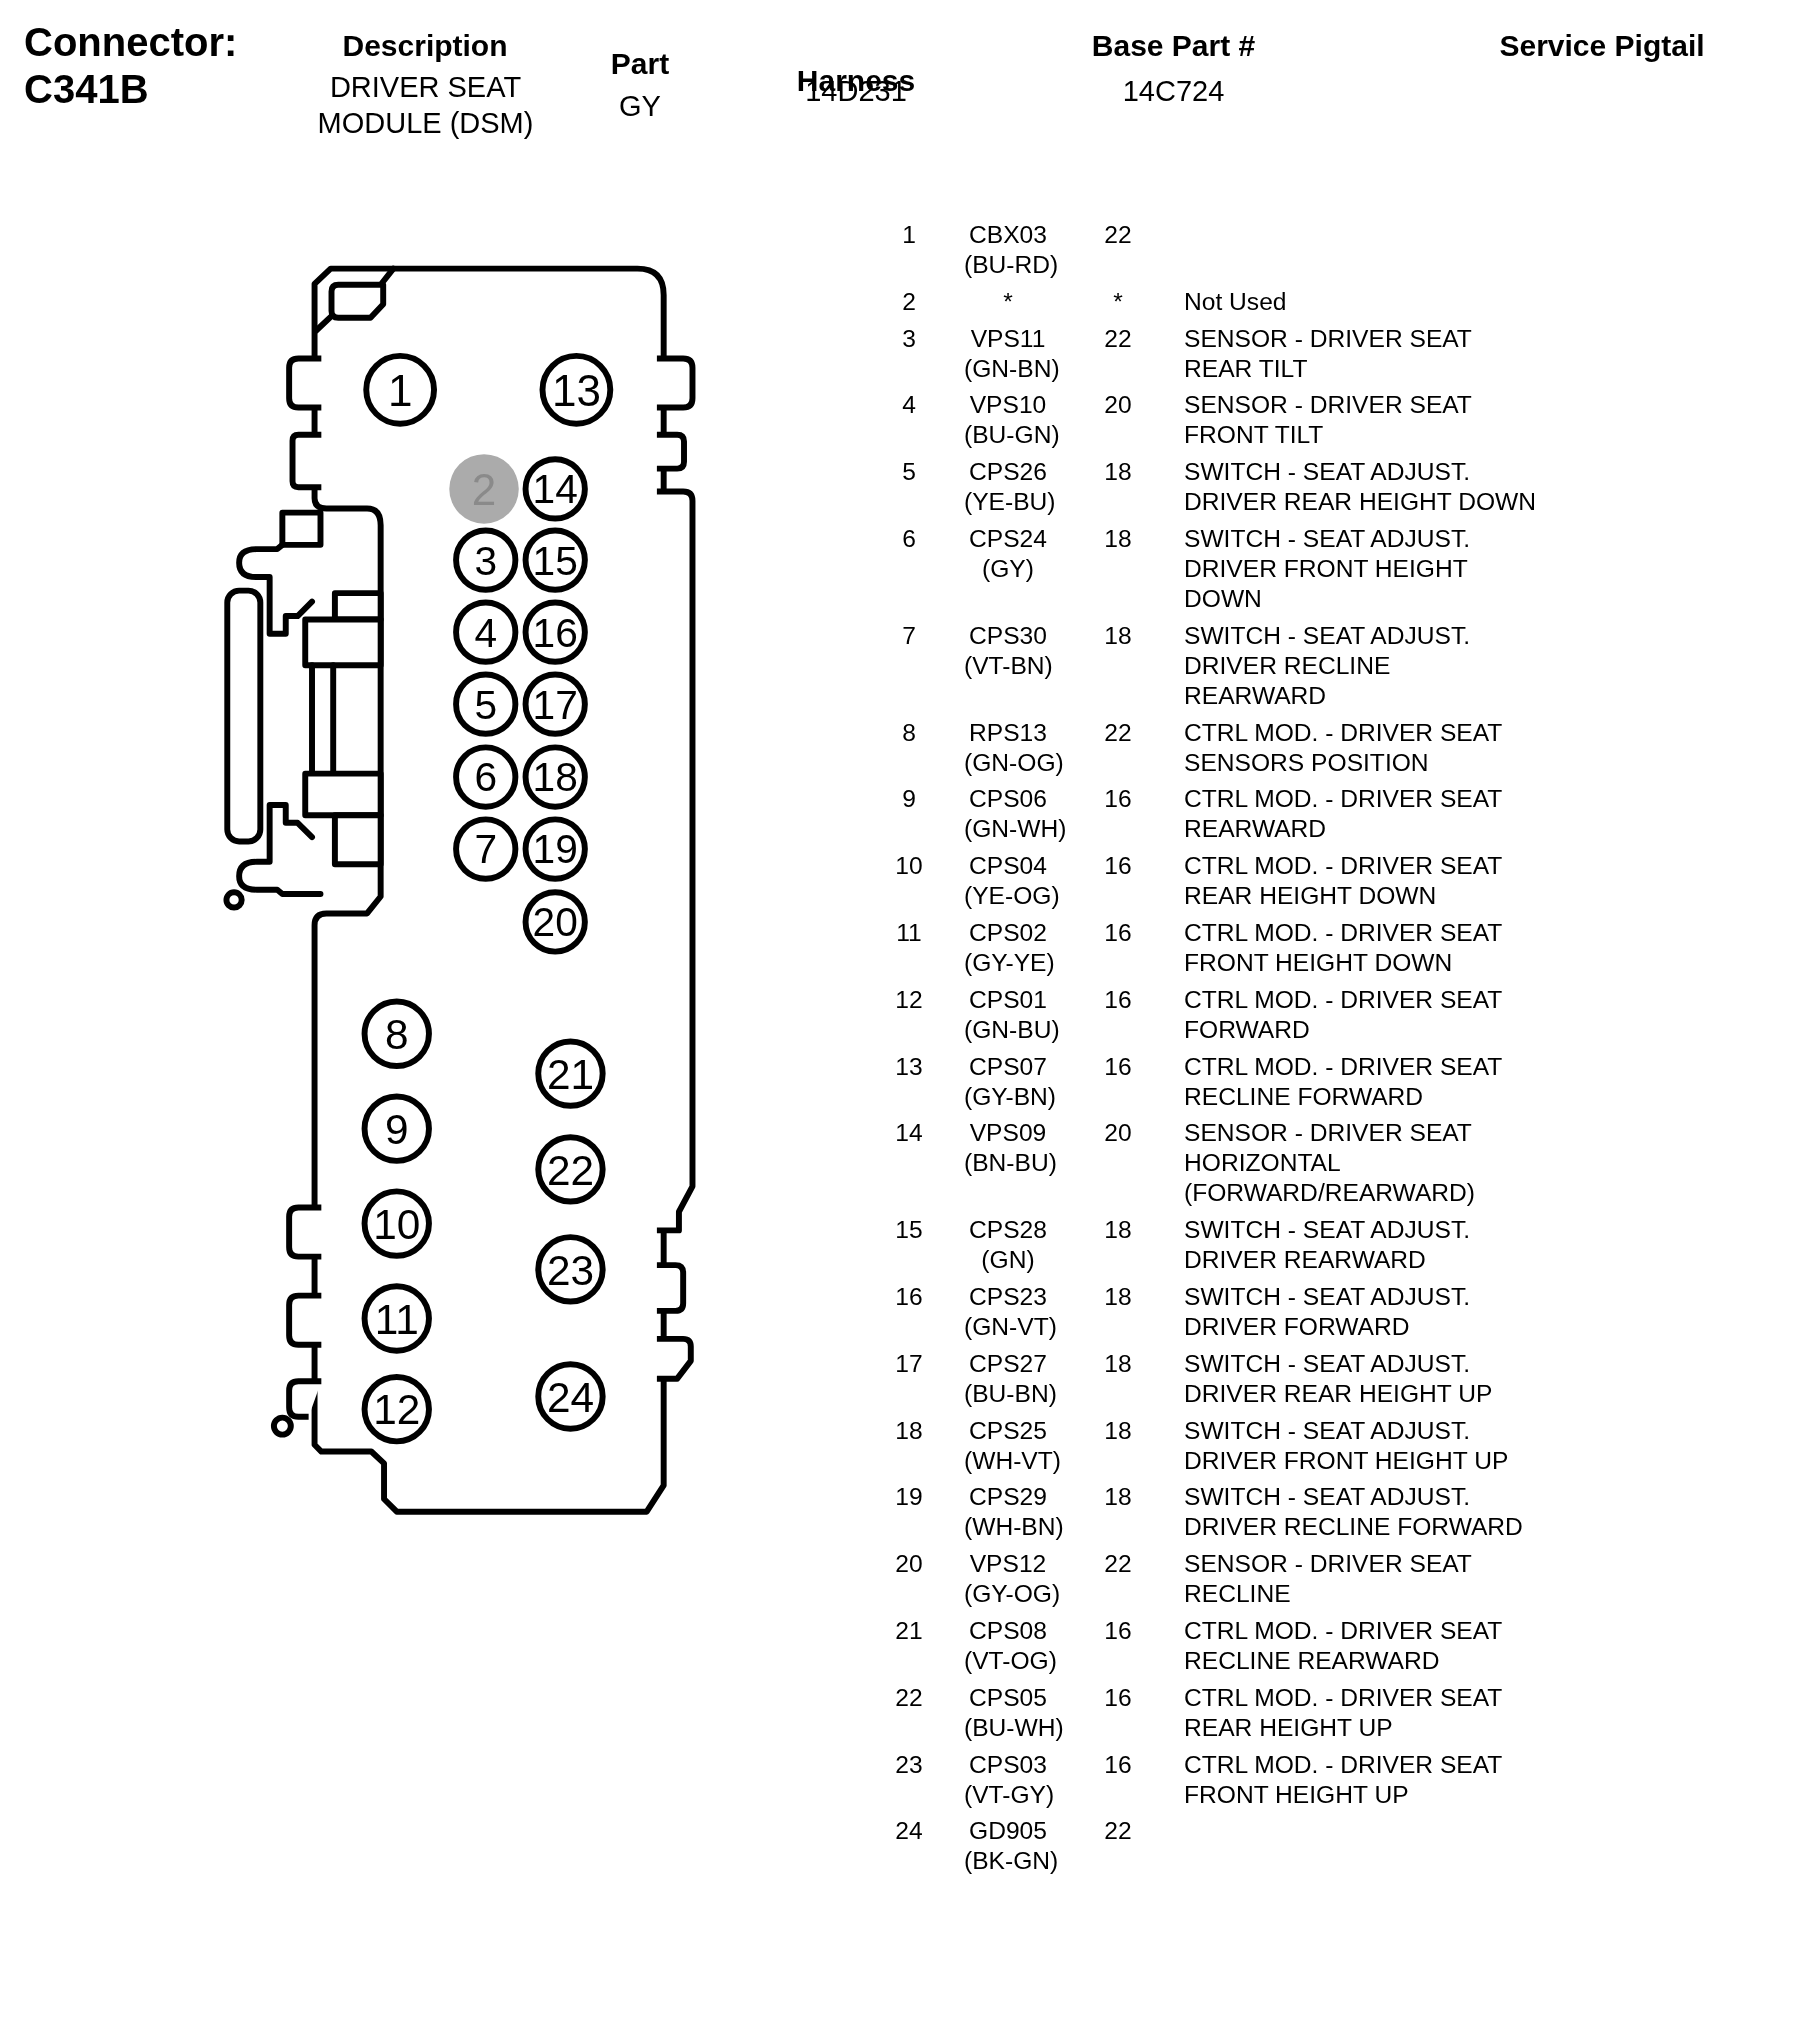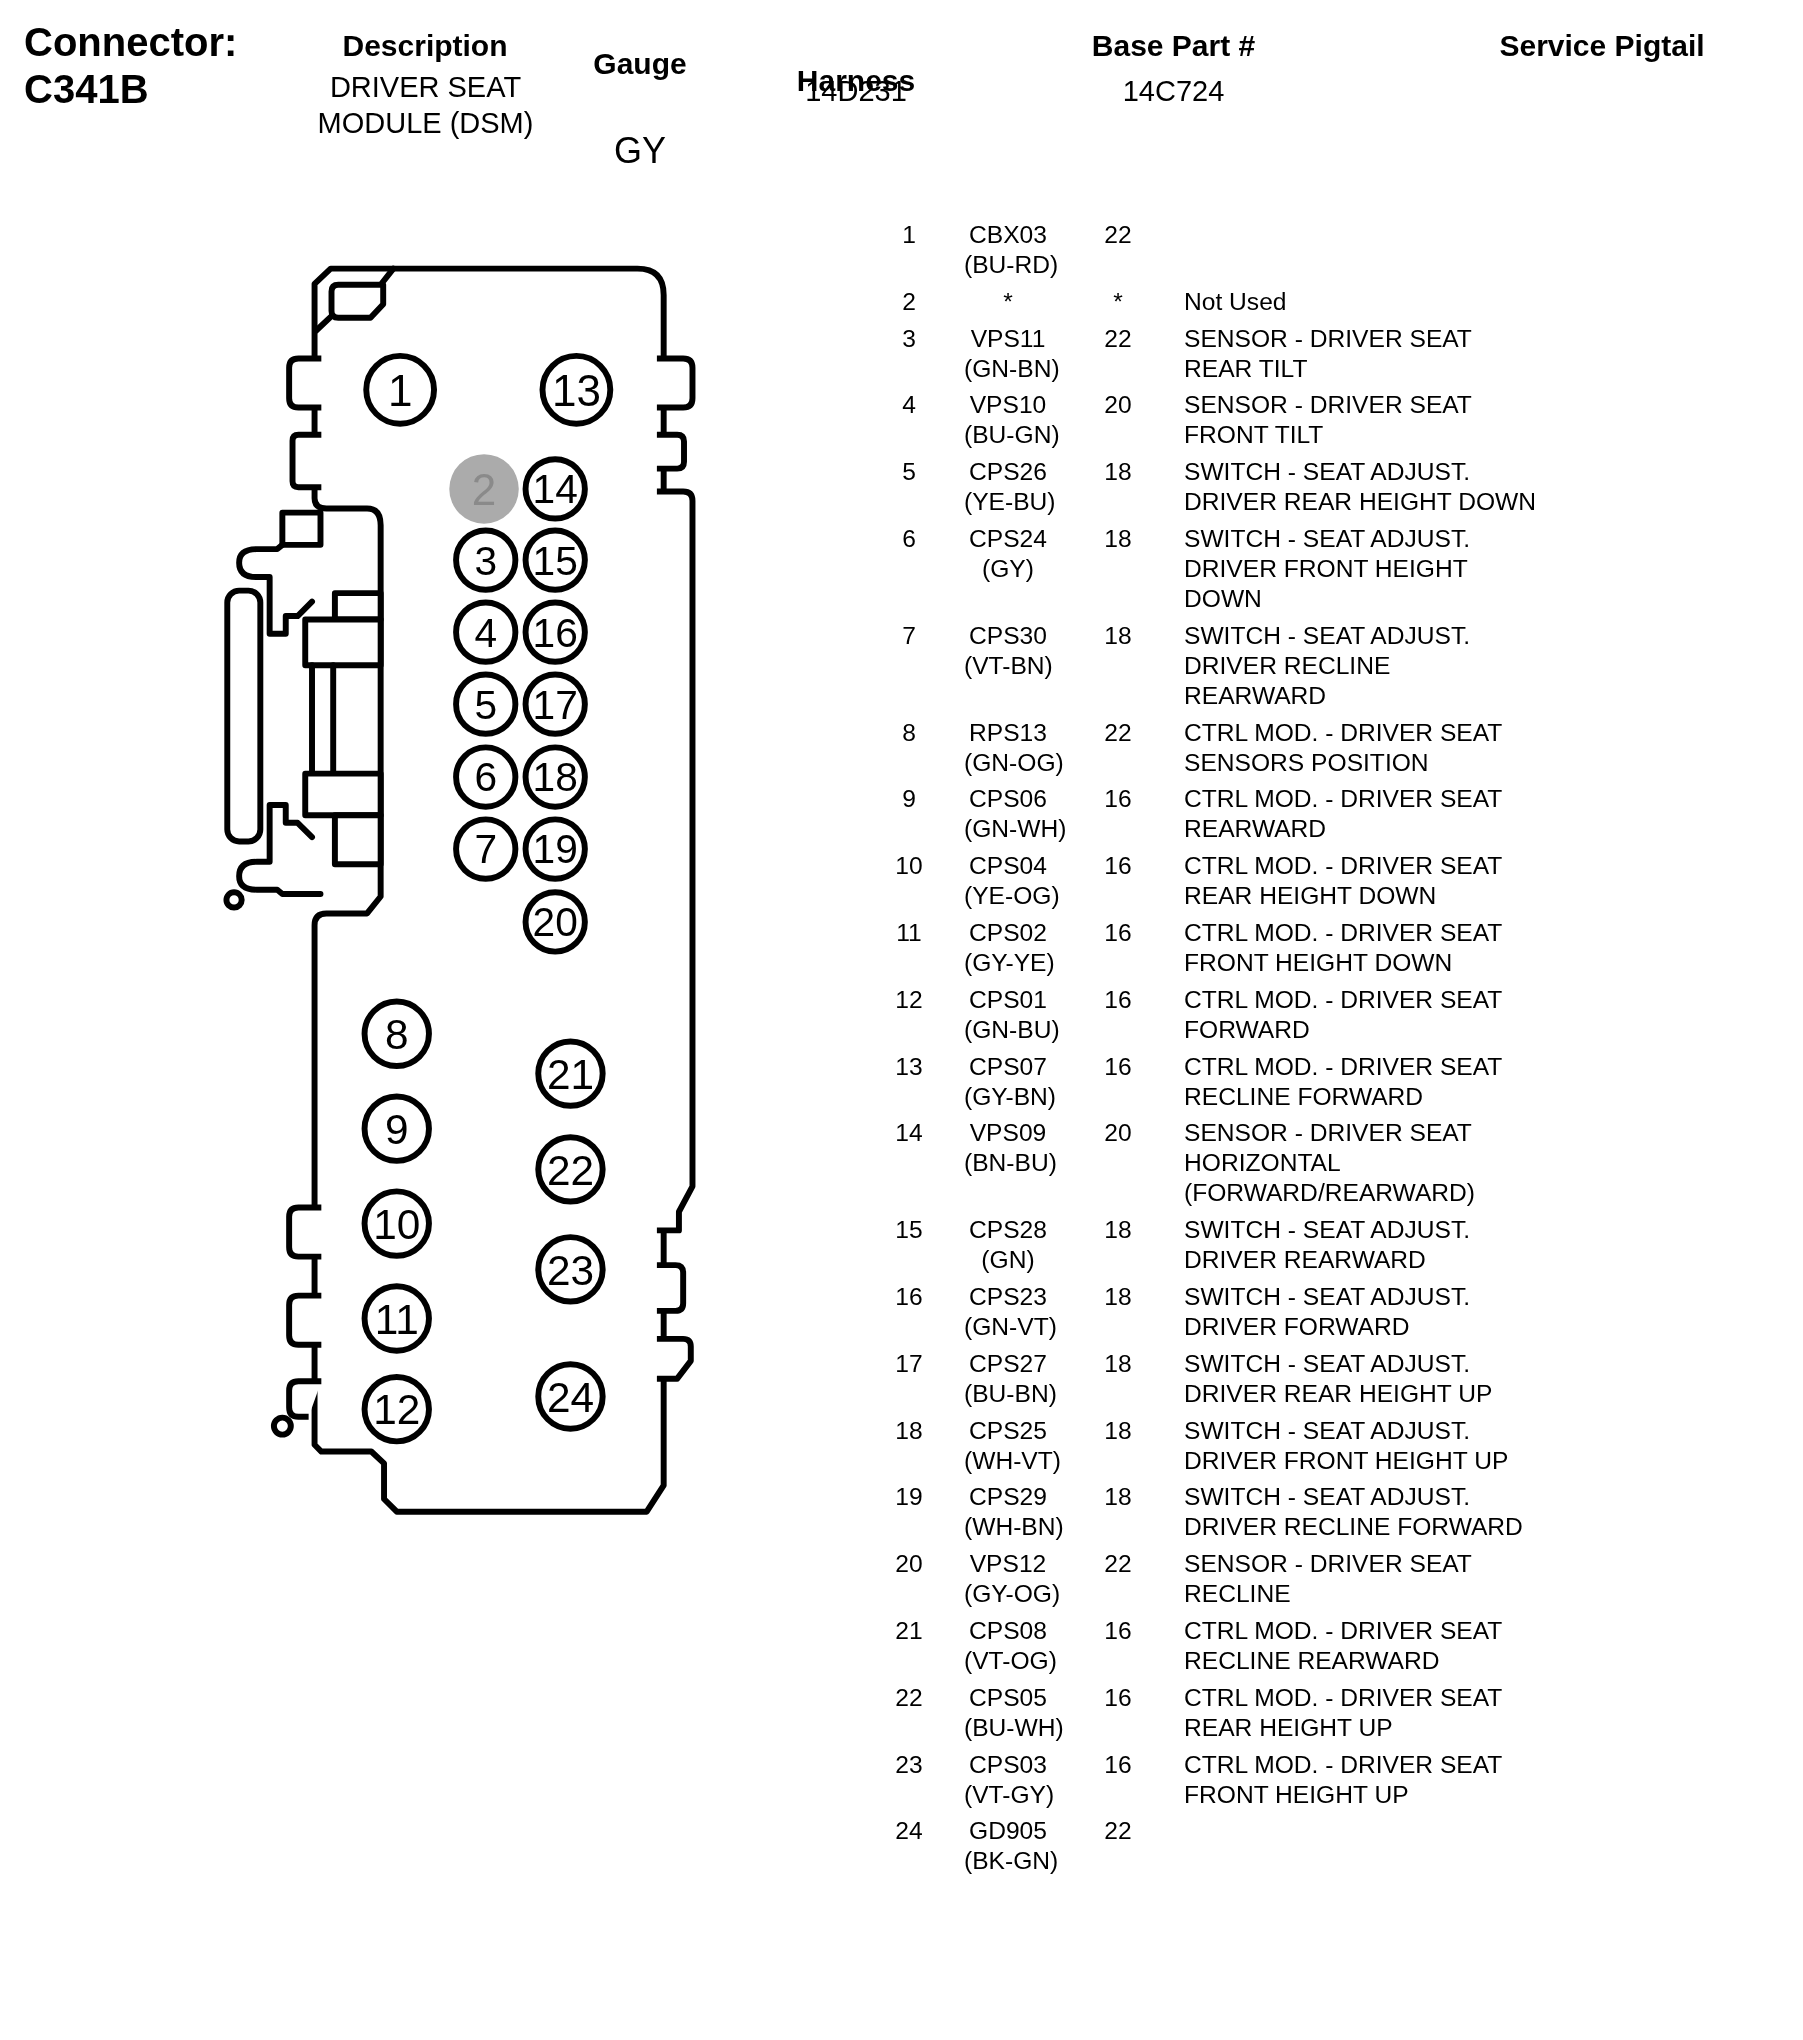--- a/index.html
+++ b/index.html
@@ -5,21 +5,21 @@
   html,body{margin:0;padding:0;background:#fff;}
   .page{position:relative;width:1804px;height:1934px;background:#ffffff;
         font-family:"Liberation Sans",sans-serif;color:#000;overflow:hidden;}
   .abs{position:absolute;}
   .ctr{text-align:center;}
   
   .connector-block{left:24px;top:18.6px;font-size:40px;font-weight:bold;line-height:47px;}
   .desc-label{left:315px;top:29px;width:220px;font-size:30px;font-weight:bold;}
   .desc-value{left:292px;top:69px;width:267px;font-size:29px;line-height:36px;text-align:center;}
   .color-label{left:585px;top:47px;width:110px;font-size:30px;font-weight:bold;}
-  .color-value{left:585px;top:90px;width:110px;font-size:36px;margin-top:40px;}
+  .color-value{left:585px;top:90px;width:110px;font-size:29px;}
   .harness-label{left:778px;top:29px;width:156px;font-size:30px;font-weight:bold;margin-top:35px;}
   .harness-value{left:778px;top:75px;width:156px;font-size:29px;}
   .basepart-label{left:1083px;top:29px;width:181px;font-size:30px;font-weight:bold;}
   .basepart-value{left:1083px;top:75px;width:181px;font-size:29px;}
   .pigtail-label{left:1485px;top:29px;width:234px;font-size:30px;font-weight:bold;}
   
   .pin-table{left:854px;top:220px;width:949px;}
   .thead{display:flex;font-size:26px;font-weight:bold;line-height:30.5px;margin-bottom:33px;}
   .h-pin{width:110px;text-align:center;}
   .h-circuit{width:88px;text-align:center;}
@@ -45,21 +45,21 @@
 
 <div class="page">
 
   <div class="abs connector-block">
     <div>Connector:</div>
     <div>C341B</div>
   </div>
   <div class="abs desc-label ctr">Description</div>
   <div class="abs desc-value ctr" style="white-space:pre-line;">DRIVER SEAT
 MODULE (DSM)</div>
-  <div class="abs color-label ctr">Gauge</div>
+  <div class="abs color-label ctr">Part</div>
   <div class="abs color-value ctr">GY</div>
   <div class="abs harness-label ctr">Harness</div>
   <div class="abs harness-value ctr">14D231</div>
   <div class="abs basepart-label ctr">Base Part #</div>
   <div class="abs basepart-value ctr">14C724</div>
   <div class="abs pigtail-label ctr">Service Pigtail</div>
 
   <svg class="abs connector-svg" width="763" height="1610" viewBox="0 0 900 1900">
 
     <path class="outline" d="

